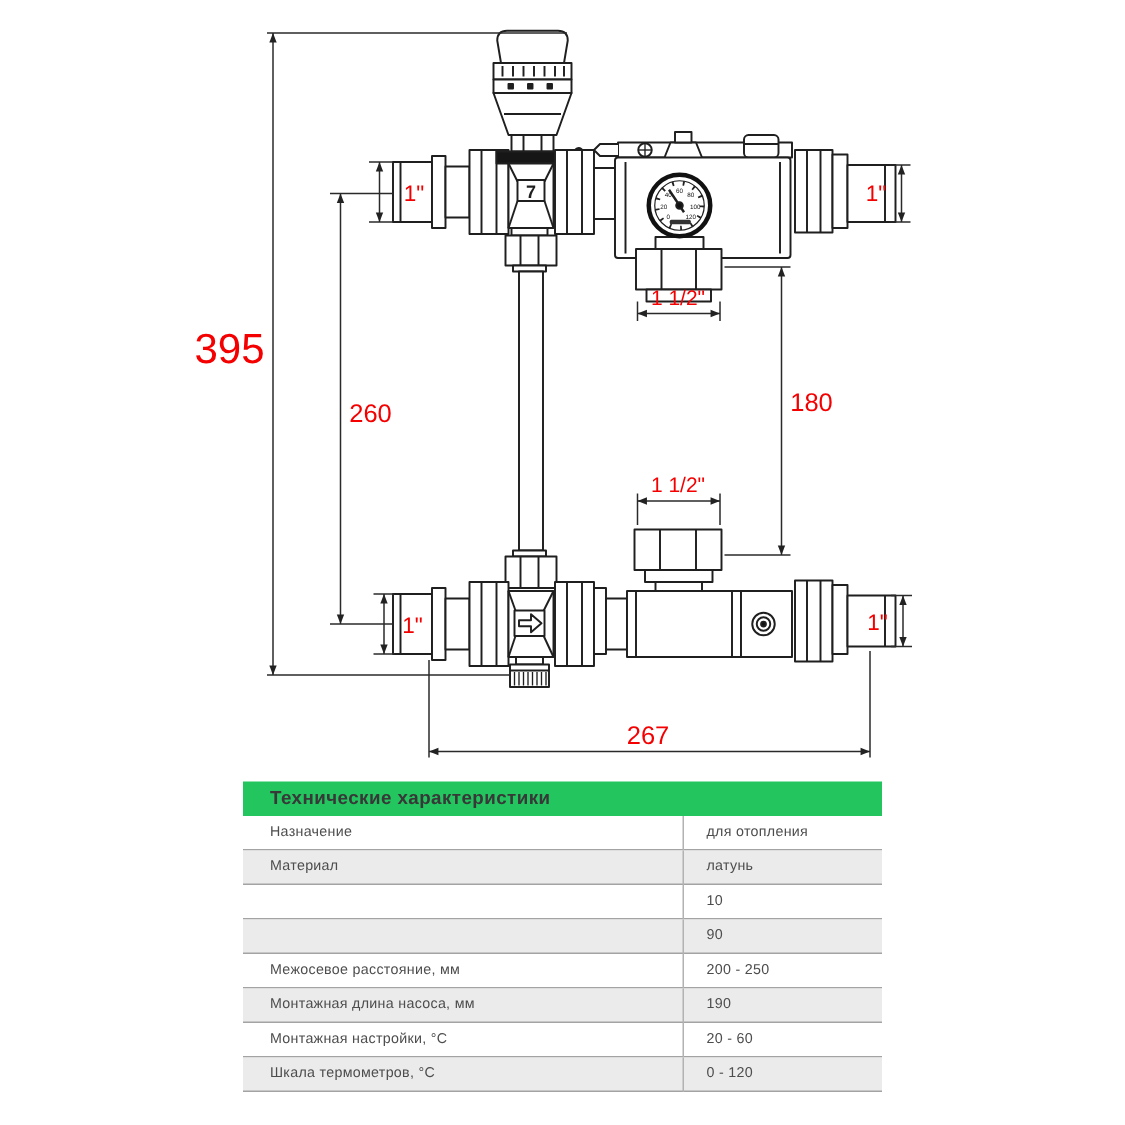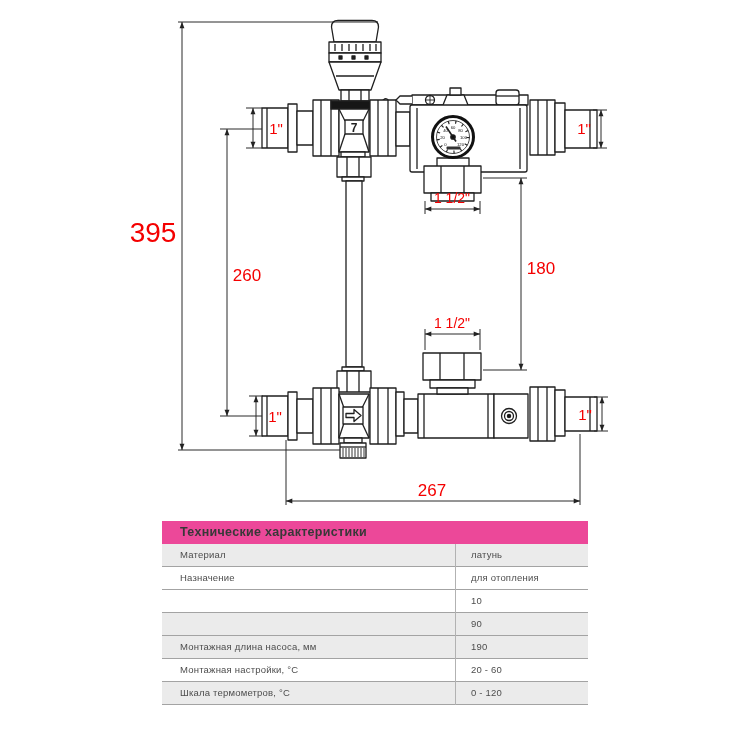--- a/index.html
+++ b/index.html
@@ -7,21 +7,21 @@
         font-family:"Liberation Sans",sans-serif;}
   .drawing{position:absolute;left:0;top:0;}
   svg text{font-family:"Liberation Sans",sans-serif;}
   .dimtxt{fill:#f40000;}
   .big{font-size:28px;}
   .mid{font-size:17px;}
   .inch{font-size:15px;}
   .inch2{font-size:14px;}
   
   .spec-table{position:absolute;left:162px;top:521px;width:426px;}
-  .spec-header{background:#ec4899;height:23px;line-height:23px;padding-left:18px;
+  .spec-header{background:#22c55e;height:23px;line-height:23px;padding-left:18px;
                font-size:12.5px;font-weight:bold;color:#383838;letter-spacing:.3px;
                box-sizing:border-box;}
   .spec-row{position:relative;height:23px;line-height:22px;border-bottom:1px solid #a3a3a3;
             box-sizing:border-box;font-size:9.5px;color:#4d4d4d;letter-spacing:.2px;}
   .spec-row:first-of-type{border-top:1px solid #a3a3a3;}
   .spec-row.alt{background:#ebebeb;}
   .spec-label{position:absolute;left:18px;top:0;}
   .spec-value{position:absolute;left:293px;top:0;bottom:-1px;border-left:1px solid #b2b2b2;
               padding-left:15px;}
 </style>
@@ -276,33 +276,37 @@
       <text x="453" y="128.5">60</text>
       <text x="460.5" y="131.5">80</text>
       <text x="463.5" y="139">100</text>
       <text x="460.5" y="146">120</text>
     </g>
   </svg>
 
   <div class="spec-table">
     <div class="spec-header">Технические характеристики</div>
 
+    <div class="spec-row">
+      <span class="spec-label">Назначение</span>
+      <span class="spec-value">для отопления</span>
+    </div>
     <div class="spec-row alt">
       <span class="spec-label">Материал</span>
       <span class="spec-value">латунь</span>
     </div>
     <div class="spec-row">
-      <span class="spec-label">Назначение</span>
-      <span class="spec-value">для отопления</span>
-    </div>
-    <div class="spec-row">
       <span class="spec-value">10</span>
     </div>
     <div class="spec-row alt">
       <span class="spec-value">90</span>
+    </div>
+    <div class="spec-row">
+      <span class="spec-label">Межосевое расстояние, мм</span>
+      <span class="spec-value">200 - 250</span>
     </div>
     <div class="spec-row alt">
       <span class="spec-label">Монтажная длина насоса, мм</span>
       <span class="spec-value">190</span>
     </div>
     <div class="spec-row">
       <span class="spec-label">Монтажная настройки, °С</span>
       <span class="spec-value">20 - 60</span>
     </div>
     <div class="spec-row alt">

